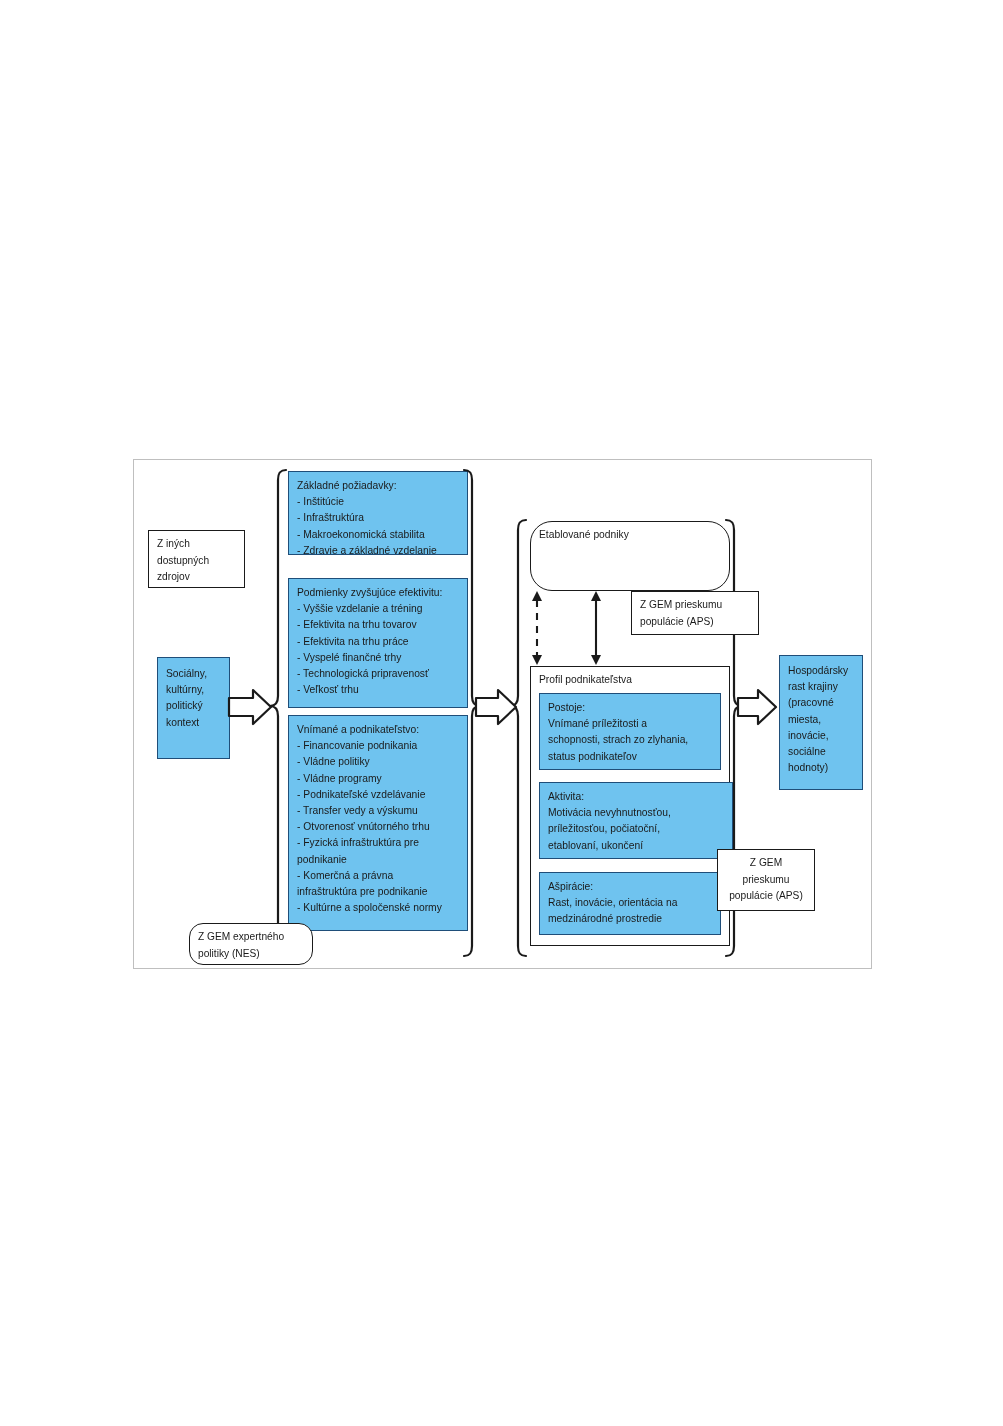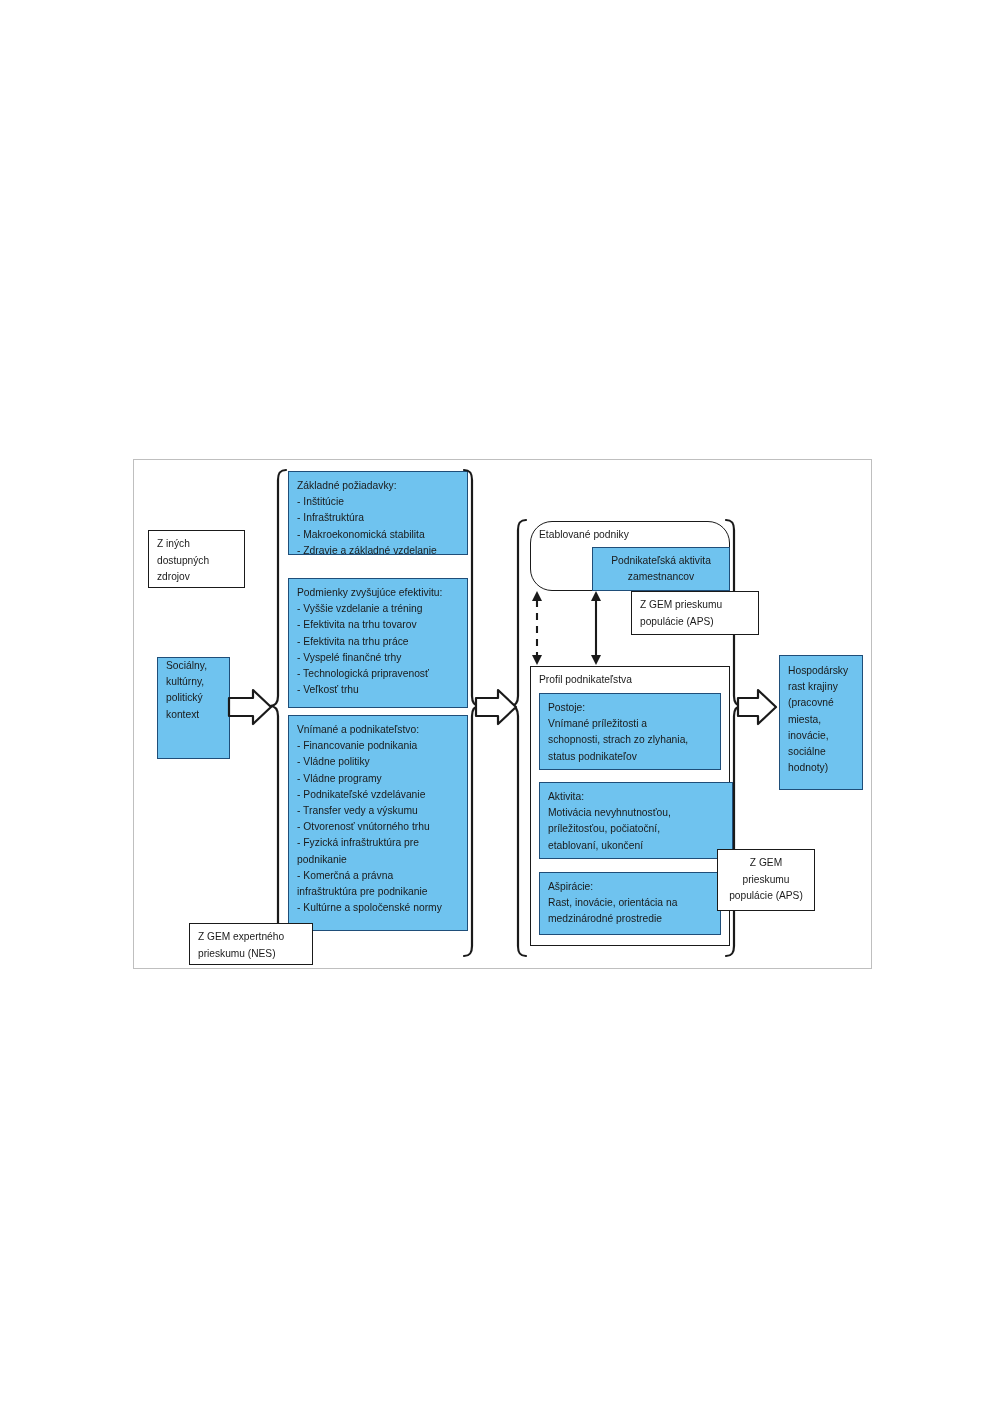--- a/index.html
+++ b/index.html
@@ -83,21 +83,21 @@
       <path d="M403,205 L398,195 L408,195 Z" fill="#1a1a1a" stroke="none"></path>
     </g>
 
     <g fill="none" stroke="#1a1a1a" stroke-width="2.1">
       <line x1="462" y1="136" x2="462" y2="200"></line>
       <path d="M462,131 L457,141 L467,141 Z" fill="#1a1a1a" stroke="none"></path>
       <path d="M462,205 L457,195 L467,195 Z" fill="#1a1a1a" stroke="none"></path>
     </g>
   </svg>
 
-  <div class="bluebox" style="left:23px;top:197px;width:73px;height:102px;padding-top:0;">
+  <div class="bluebox" style="left:23px;top:197px;width:73px;height:102px;padding-top:8px;">
     <span class="li">Sociálny,</span>
     <span class="li">kultúrny,</span>
     <span class="li">politický</span>
     <span class="li">kontext</span>
   </div>
 
   <div class="bluebox" style="left:154px;top:11px;width:180px;height:84px;">
     <span class="ttl">Základné požiadavky:</span>
     <span class="li">- Inštitúcie</span>
     <span class="li">- Infraštruktúra</span>
@@ -129,31 +129,27 @@
     <span class="li">infraštruktúra pre podnikanie</span>
     <span class="li">- Kultúrne a spoločenské normy</span>
   </div>
 
   <div class="callout" style="left:14px;top:70px;width:97px;height:58px;">
     <span class="li">Z iných</span>
     <span class="li">dostupných</span>
     <span class="li">zdrojov</span>
   </div>
 
-  <div class="callout" style="left:55px;top:463px;width:124px;height:42px;">
+  <div class="callout" style="left:55px;top:463px;width:124px;height:42px;border-radius:14px;">
     <span class="li">Z GEM expertného</span>
-    <span class="li">prieskumu (NES)</span>
+    <span class="li">politiky (NES)</span>
   </div>
 
   <div class="whitebox" style="left:396px;top:61px;width:200px;height:70px;z-index:10;border-radius:22px;">
     <span class="ttl">Etablované podniky</span>
-  </div>
-  <div class="bluebox" style="left:458px;top:87px;width:138px;height:44px;z-index:12;text-align:center;padding:5px 4px;">
-    <span class="li">Podnikateľská aktivita</span>
-    <span class="li">zamestnancov</span>
   </div>
 
   <div class="whitebox" style="left:396px;top:206px;width:200px;height:280px;z-index:10;">
     <span class="ttl">Profil podnikateľstva</span>
   </div>
 
   <div class="bluebox" style="left:405px;top:233px;width:182px;height:77px;z-index:12;">
     <span class="ttl">Postoje:</span>
     <span class="li">Vnímané príležitosti a</span>
     <span class="li">schopnosti, strach zo zlyhania,</span>

